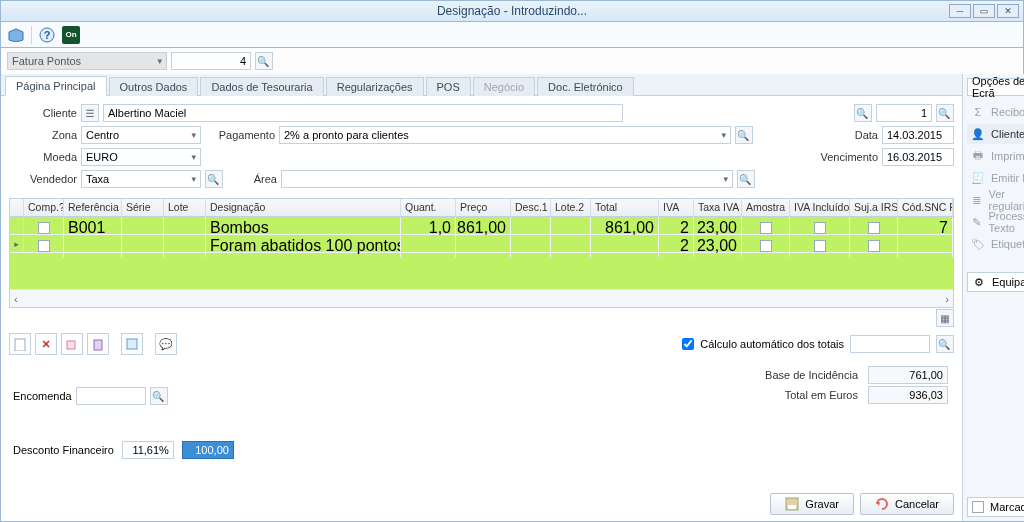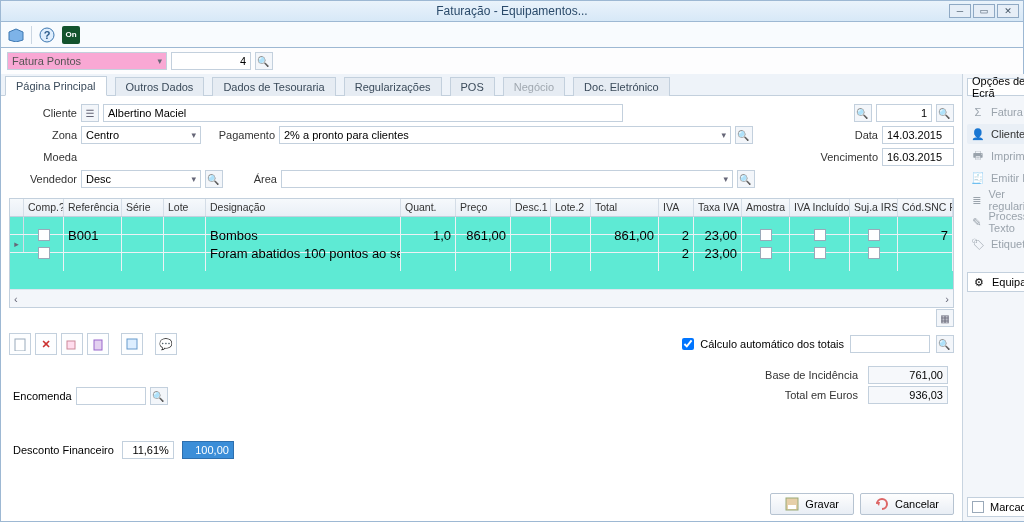--- a/index.html
+++ b/index.html
@@ -7,46 +7,46 @@
 
 .titlebar { height: 22px; background: linear-gradient(#eaf3fb, #d7e8f7); border: 1px solid #9db8d3; display: flex; align-items: center; position: relative; }
 .title-text { position: absolute; left: 50%; transform: translateX(-50%); color: #2a4a6a; font-size: 12px; }
 .win-btns { position: absolute; right: 4px; display: flex; gap: 2px; }
 .win-btn { width: 22px; height: 14px; border: 1px solid #8fa9c4; background: #e6eef7; display: flex; align-items: center; justify-content: center; font-size: 9px; color: #456; cursor: pointer; }
 
 .toolbar { height: 26px; border: 1px solid #9db8d3; border-top: none; display: flex; align-items: center; padding: 0 6px; gap: 6px; background: #f8fbfe; }
 .tb-icon { width: 18px; height: 18px; display: flex; align-items: center; justify-content: center; border-radius: 2px; cursor: pointer; }
 
 .doc-row { height: 26px; border-left: 1px solid #9db8d3; border-right: 1px solid #9db8d3; display: flex; align-items: center; padding: 0 6px; gap: 4px; background: #fdfdfe; }
-.doctype { width: 160px; height: 18px; border: 1px solid #c3d0dd; background: #f9a8d4; padding: 0 4px; display: flex; align-items: center; justify-content: space-between; color:#555; }
+.doctype { width: 160px; height: 18px; border: 1px solid #c3d0dd; background: #e5e5e5; padding: 0 4px; display: flex; align-items: center; justify-content: space-between; color:#555; }
 .docnum { width: 80px; height: 18px; border: 1px solid #c3d0dd; text-align: right; padding: 0 4px; background:#fff; }
 .mini-btn { width: 18px; height: 18px; border: 1px solid #c3d0dd; background: #f3f6fa; display:flex; align-items:center; justify-content:center; cursor:pointer; font-size:10px; color:#667; }
 
 .main-wrap { display: flex; border-left: 1px solid #9db8d3; border-right: 1px solid #9db8d3; border-bottom: 1px solid #9db8d3; height: calc(522px - 22px - 26px - 26px); }
 .left-pane { flex: 1; border-right: 1px solid #c8d4e0; display:flex; flex-direction:column; position:relative; }
 .right-pane { width: 130px; background: #f3f6fa; padding: 4px; display:flex; flex-direction:column; gap:2px; }
 
-.tabstrip { height: 22px; display: flex; align-items: flex-end; padding-left: 4px; gap: 8px; background: #eef3f9; border-bottom: 1px solid #c3d0dd; }
+.tabstrip { height: 22px; display: flex; align-items: flex-end; padding-left: 4px; gap: 2px; background: #eef3f9; border-bottom: 1px solid #c3d0dd; }
 .tab { padding: 3px 10px; border: 1px solid #c3d0dd; border-bottom: none; background: #e6ecf3; color: #3a4a5a; cursor:pointer; position:relative; top:1px; }
 .tab.active { background: #fff; font-weight: 400; border-bottom:1px solid #fff; }
 .tab.disabled { color: #a0a8b0; }
 
 .form-area { padding: 6px 8px; background:#fff; }
 .frow { display:flex; align-items:center; height:22px; gap:4px; }
 .flabel { text-align:right; color:#333; }
 .flabel.w70 { width:68px; }
 .finput { height:18px; border:1px solid #c3d0dd; background:#fff; padding:0 4px; display:flex; align-items:center; justify-content:space-between; }
 .finput.combo::after { content:"▾"; font-size:9px; color:#667; }
 .aux-right { margin-left:auto; display:flex; align-items:center; gap:4px; }
 
-.grid-area { margin: 2px 8px; border:1px solid #c3d0dd; background:#5eead4; }
+.grid-area { margin: 2px 8px; border:1px solid #c3d0dd; background:#bef264; }
 .grid-head { display:flex; background:linear-gradient(#f6f9fc,#e9eff6); border-bottom:1px solid #c3d0dd; height:18px; }
 .gh { border-right:1px solid #d4dde7; padding:2px 4px; font-size:10.5px; color:#333; overflow:hidden; white-space:nowrap; }
 .grid-row { display:flex; height:18px; border-bottom:1px solid #eef1f5; }
-.gc { border-right:1px solid #eef1f5; padding:18px 4px; font-size:13px; overflow:hidden; white-space:nowrap; display:flex; align-items:center; }
+.gc { border-right:1px solid #eef1f5; padding:11px 4px; font-size:16px; overflow:hidden; white-space:nowrap; display:flex; align-items:center; }
 .gc.r { justify-content:flex-end; }
 .gc.c { justify-content:center; } .col-comp{width:40px} .col-ref{width:58px} .col-serie{width:42px} .col-lote{width:42px} .col-desig{width:195px} .col-qty{width:55px} .col-preco{width:55px} .col-d1{width:40px} .col-d2{width:40px} .col-total{width:68px} .col-iva{width:35px} .col-taxa{width:48px} .col-amo{width:48px} .col-inc{width:60px} .col-suj{width:48px} .col-snc{width:55px}
 .grid-scroll { height:18px; display:flex; align-items:center; justify-content:space-between; background:#f3f6fa; border-top:1px solid #dfe6ee; padding:0 4px; color:#667; }
 
 .grid-tools { display:flex; align-items:center; gap:4px; padding:4px 8px; }
 .gt-btn { width:22px; height:22px; border:1px solid #c3d0dd; background:#fdfeff; display:flex; align-items:center; justify-content:center; cursor:pointer; }
 .calc-auto { margin-left:auto; display:flex; align-items:center; gap:6px; }
 .calc-auto input[type=checkbox]{ width:12px; height:12px; }
 .calc-input { width:80px; height:18px; border:1px solid #c3d0dd; background:#fff; }
 
@@ -73,21 +73,21 @@
 .desc-in.sel { background:#3b8ed8; color:#fff; border-color:#2d6fae; }
 
 .chk { width:12px; height:12px; border:1px solid #9aa9b9; background:#fff; }
 svg { display:block; }
 .row-handle{width:14px;display:flex;align-items:center;justify-content:center;color:#667;font-size:9px;border-right:1px solid #d4dde7;}
 </style>
 </head>
 <body>
 
 <div class="titlebar">
-  <span class="title-text">Faturação - Equipamentos...</span>
+  <span class="title-text">Designação - Introduzindo...</span>
   <div class="win-btns">
     <div class="win-btn">─</div>
     <div class="win-btn">▭</div>
     <div class="win-btn">✕</div>
   </div>
 </div>
 
 <div class="toolbar">
   <div class="tb-icon">
       <svg width="16" height="14" viewBox="0 0 16 14">
@@ -155,31 +155,34 @@
         <div class="mini-btn">🔍</div>
         <div class="aux-right">
           <div class="flabel">Data</div>
           <div class="finput" style="width:72px">
               <span>14.03.2015</span>
             </div>
         </div>
       </div>
       <div class="frow">
         <div class="flabel w70">Moeda</div>
+        <div class="finput combo" style="width:120px">
+            <span>EURO</span>
+          </div>
         <div class="aux-right">
           <div class="flabel">Vencimento</div>
           <div class="finput" style="width:72px">
               <span>16.03.2015</span>
             </div>
         </div>
       </div>
       <div class="frow">
         <div class="flabel w70">Vendedor</div>
         <div class="finput combo" style="width:120px">
-            <span>Desc</span>
+            <span>Taxa</span>
           </div>
         <div class="mini-btn">🔍</div>
         <div class="flabel" style="width:50px">Área</div>
         <div class="finput combo" style="width:452px">
             <span></span>
           </div>
         <div class="mini-btn">🔍</div>
       </div>
     </div>
 
@@ -350,21 +353,21 @@
     </div>
   </div>
 
   <div class="right-pane">
     <div class="side-head">
       <span>Opções deste Ecrã</span>
 
     </div>
     <div class="side-item">
         <span class="side-ico">Σ</span>
-        <span>Fatura</span>
+        <span>Recibo</span>
       </div>
     <div class="side-item active">
         <span class="side-ico">👤</span>
         <span>Cliente</span>
       </div>
     <div class="side-item">
         <span class="side-ico">🖶</span>
         <span>Imprimir</span>
       </div>
     <div class="side-item">

